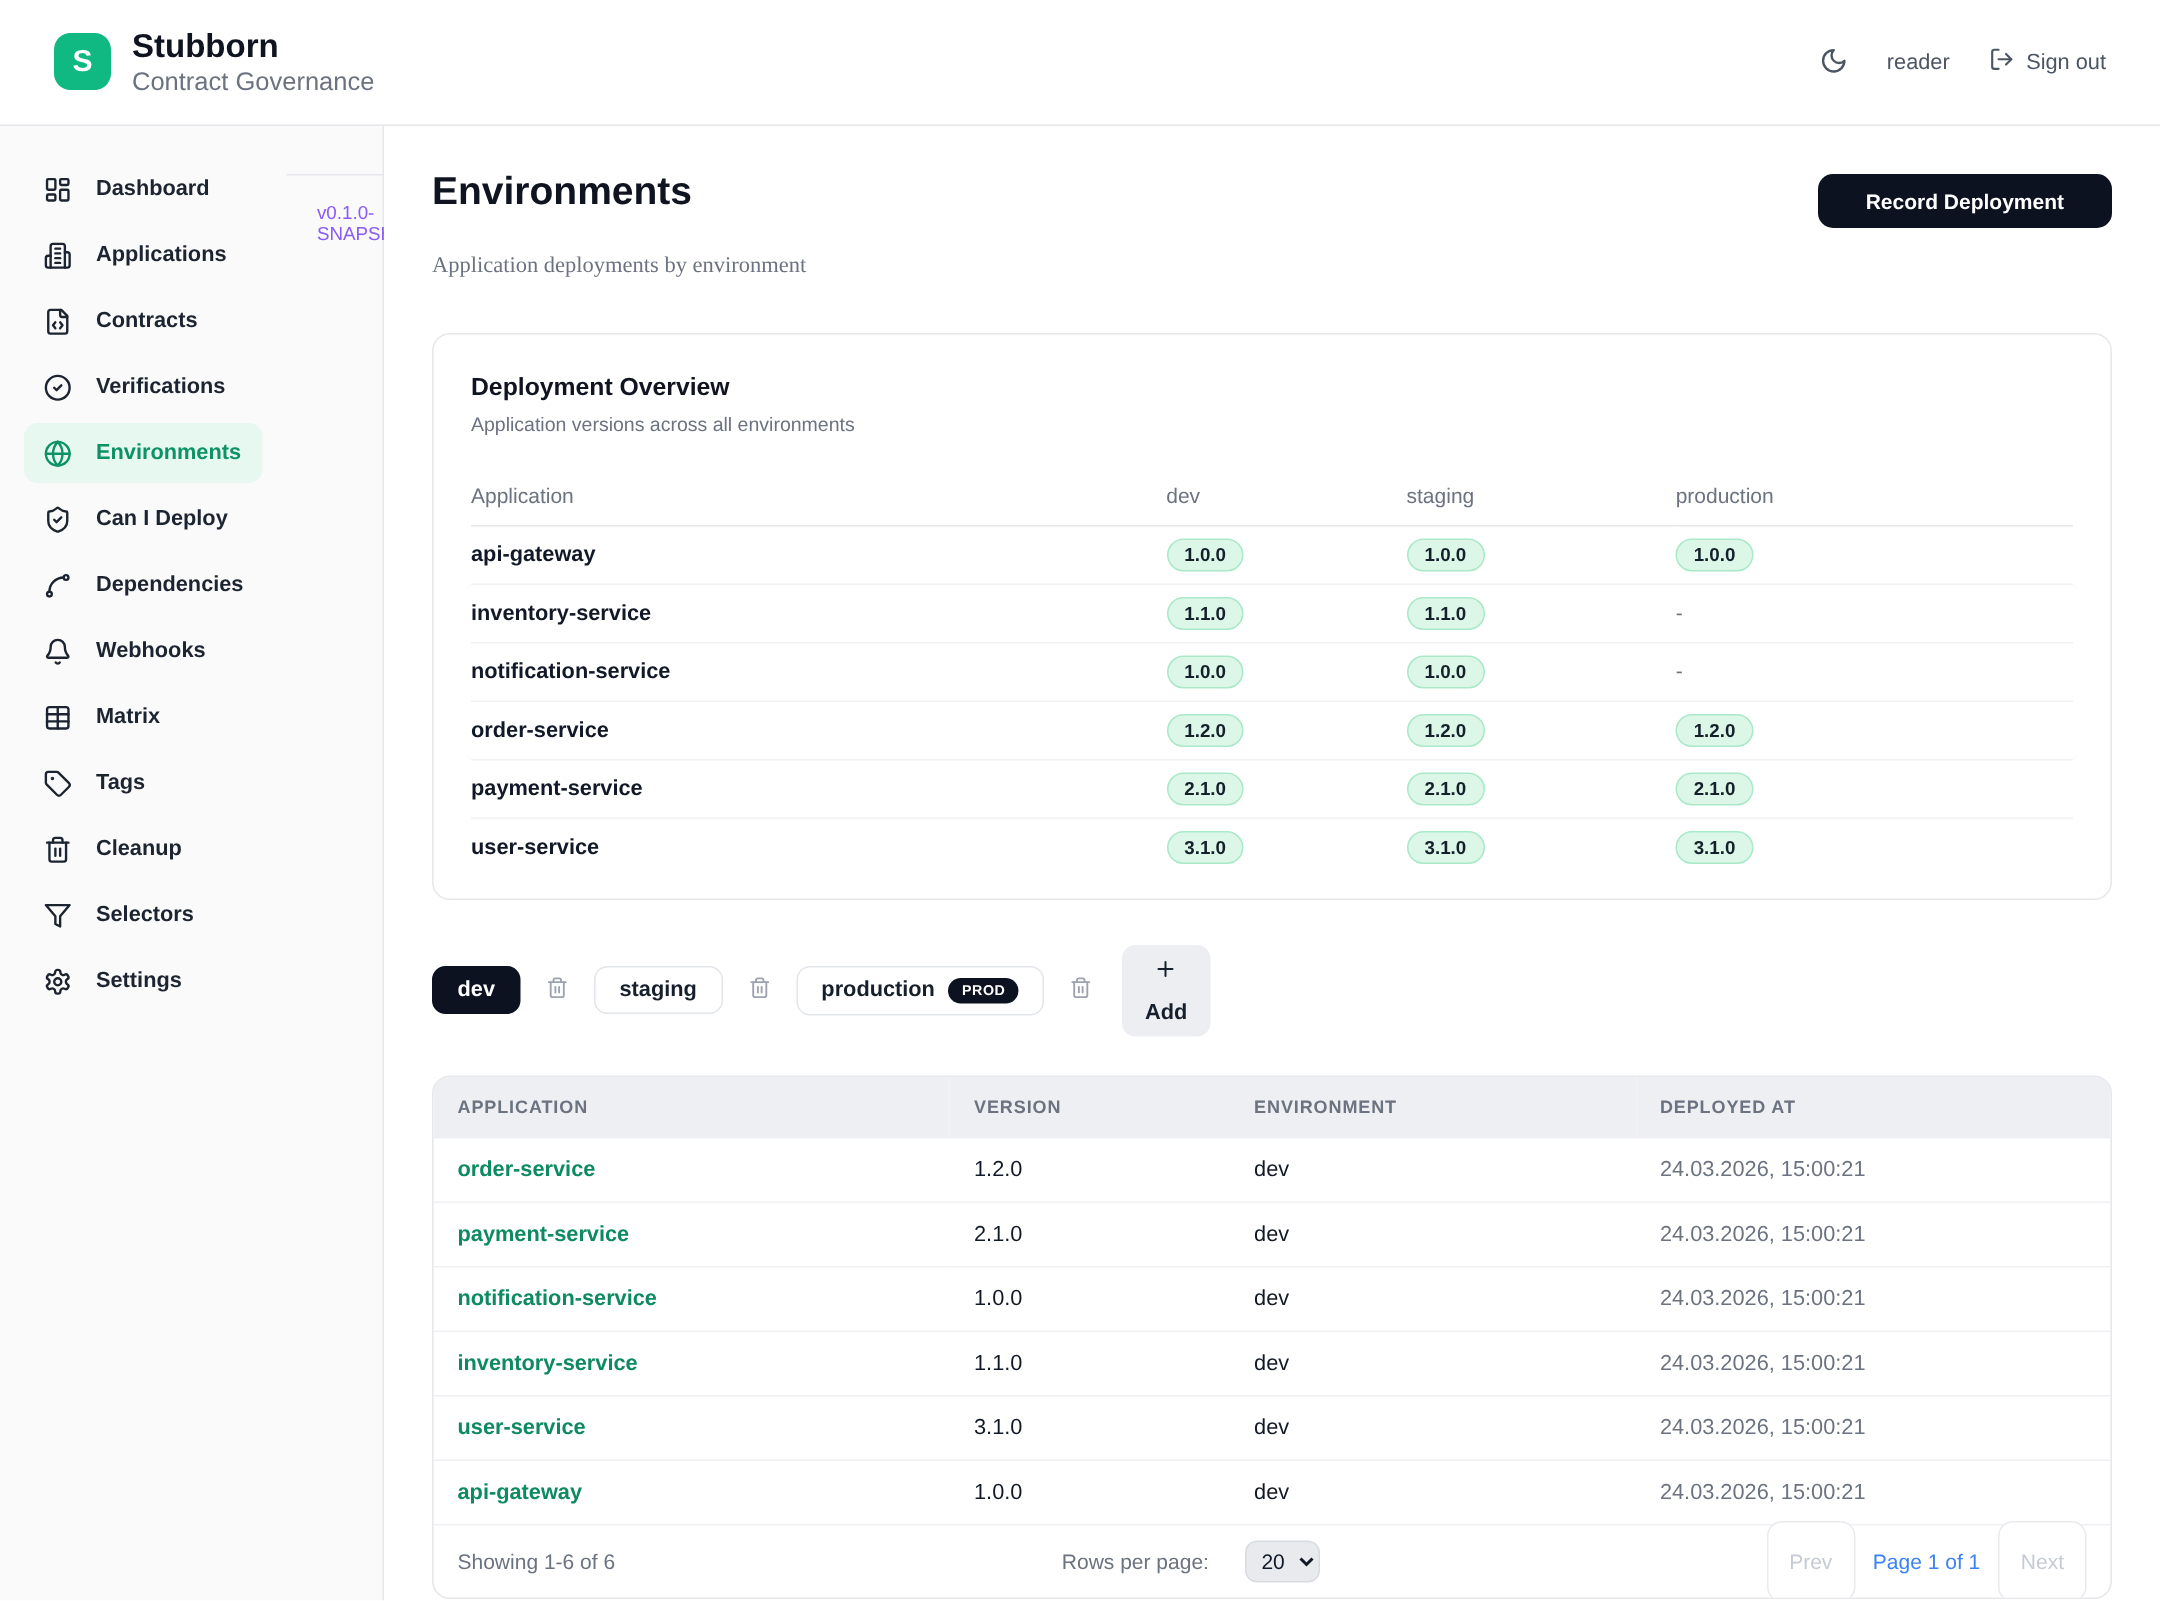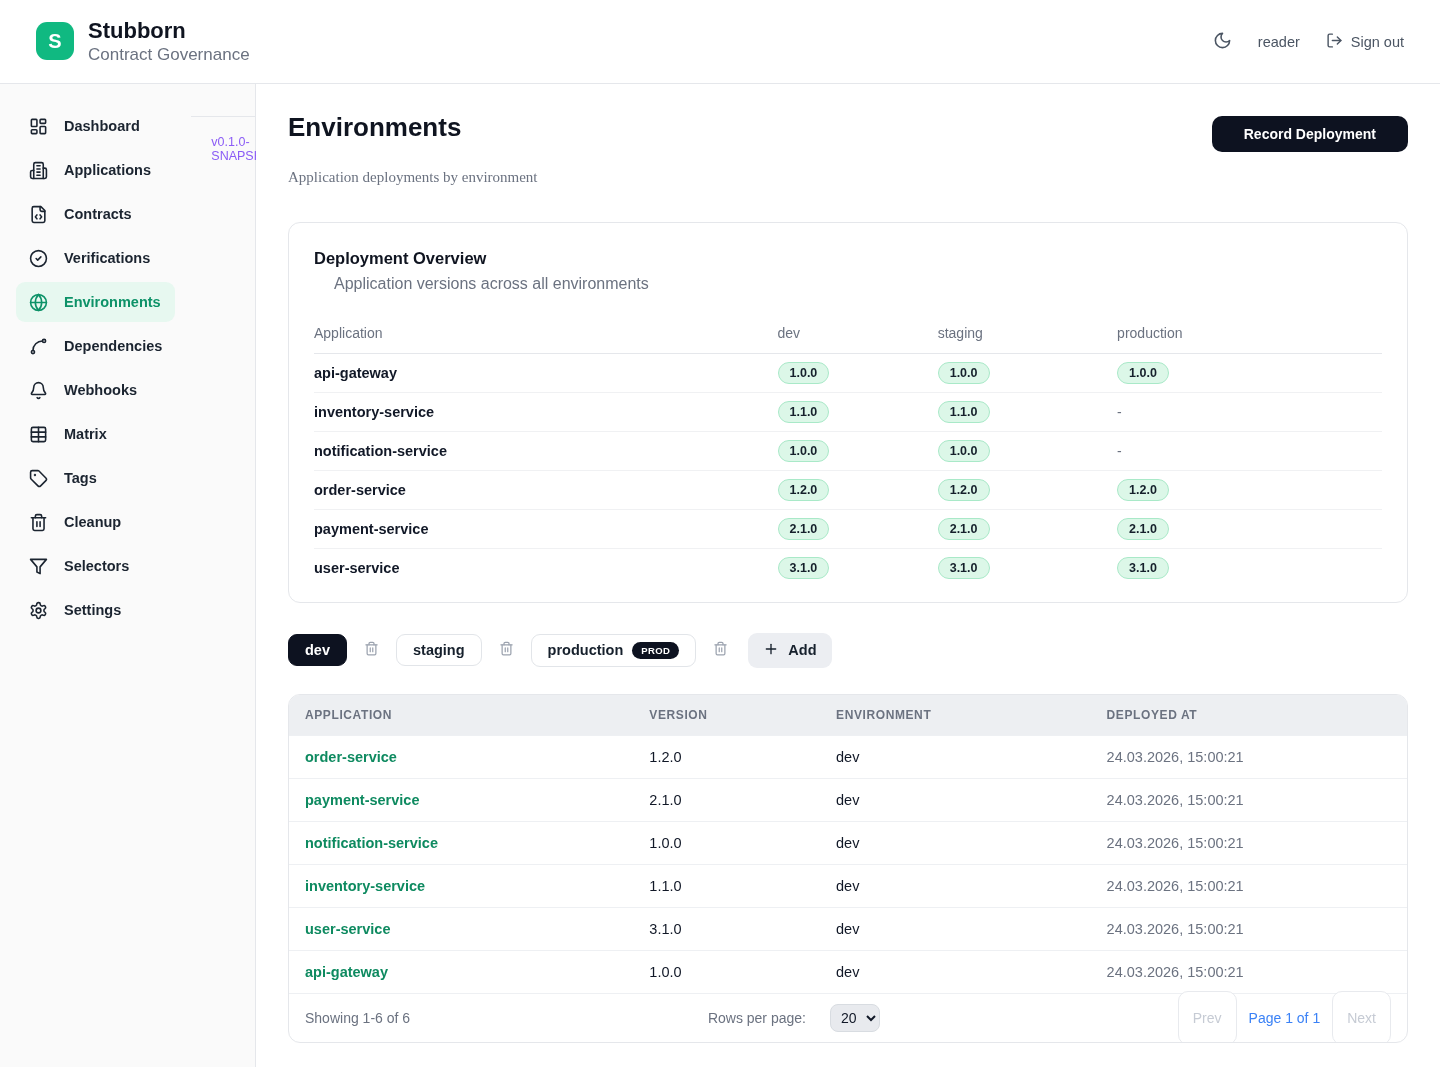--- a/index.html
+++ b/index.html
@@ -38,21 +38,21 @@
   .page-head { display:flex; justify-content:space-between; align-items:flex-start; }
   .page-title { font-size:26px; font-weight:700; color:#0f1420; }
   .page-sub { font-size:15px; color:#6b7280; margin-top:26px;font-family:Liberation Serif, serif; }
   .primary-btn { background:#0d1220; color:#fff; border:none; border-radius:10px;
     padding:10px 32px; font-size:14px; font-weight:700; cursor:pointer; font-family:Liberation Sans, sans-serif; margin-top:4px; }
 
   
   .card { border:1px solid #e5e7eb; border-radius:12px; background:#fff;
     margin-top:36px; padding:26px 25px 14px 25px; }
   .card-title { font-size:16.5px; font-weight:700; color:#0f1420; }
-  .card-sub { font-size:16px; color:#6b7280; margin-top:7px;margin-left:20px; }
+  .card-sub { font-size:13px; color:#6b7280; margin-top:7px; }
   table { border-collapse:collapse; width:100%; }
   .ov-table { margin-top:24px; }
   .ov-table th { text-align:left; font-size:14px; font-weight:400; color:#6b7280;
     padding:8px 0 12px 0; border-bottom:1px solid #e5e7eb; }
   .ov-table td { padding:8px 0; border-bottom:1px solid #f0f1f3; height:39px; }
   .ov-table tr:last-child td { border-bottom:none; }
   .ov-app { font-size:14.5px; font-weight:600; color:#111827; }
   .ver-badge { display:inline-block; background:#dcf7e8; border:1px solid #a9e9c8;
     color:#15202b; font-size:12.5px; font-weight:700; padding:3px 11px; border-radius:999px; }
   .dash { color:#6b7280; font-size:14px; }
@@ -62,21 +62,21 @@
   .env-pill { display:flex; align-items:center; background:#fff; border:1px solid #e2e5e9;
     border-radius:9px; padding:7px 16px; font-size:14.5px; font-weight:600; color:#16202c;
     cursor:pointer; font-family:inherit; }
   .env-pill.active { background:#0d1220; border-color:#0d1220; color:#fff; }
   .prod-badge { background:#0d1220; color:#fff; font-size:9.5px; font-weight:700;
     letter-spacing:.4px; padding:3px 9px; border-radius:999px; margin-left:9px; }
   .trash-btn { background:none; border:none; color:#9ca3af; cursor:pointer; padding:3px;
     display:flex; align-items:center; margin:0 3px; }
   .add-btn { display:flex; align-items:center; gap:9px; background:#eceef2; border:none;
     border-radius:9px; padding:8px 15px; font-size:14.5px; font-weight:600; color:#16202c;
-    cursor:pointer; font-family:inherit; margin-left:3px; }
+    cursor:pointer; font-family:inherit; margin-left:3px;flex-direction:column; }
 
   
   .table-card { border:1px solid #e5e7eb; border-radius:12px; margin-top:26px; overflow:hidden; background:#fff; }
   .dep-table th { background:#edeff2; text-align:left; font-size:12px; font-weight:700;
     letter-spacing:.6px; color:#6b7280; padding:13px 16px; text-transform:uppercase; }
   .dep-table td { padding:13px 16px; border-top:1px solid #eef0f3; font-size:14.5px; }
   .app-link { color:#0e8a60; font-weight:600; text-decoration:none; cursor:pointer; }
   .cell-dark { color:#111827; }
   .cell-gray { color:#6b7280; }
 
@@ -174,20 +174,29 @@
               <circle cx="12" cy="12" r="10"></circle>
               <path d="M12 2a14.5 14.5 0 0 0 0 20 14.5 14.5 0 0 0 0-20"></path>
               <path d="M2 12h20"></path>
             </svg>
           </span>
           <span>Environments</span>
         </a>
         <a class="side-item">
           <span class="si-icon">
             <svg viewBox="0 0 24 24" width="19" height="19" fill="none" stroke="currentColor" stroke-width="2" stroke-linecap="round" stroke-linejoin="round">
+              <path d="M20 13c0 5-3.5 7.5-7.66 8.95a1 1 0 0 1-.67-.01C7.5 20.5 4 18 4 13V6a1 1 0 0 1 1-1c2 0 4.5-1.2 6.24-2.72a1.17 1.17 0 0 1 1.52 0C14.51 3.81 17 5 19 5a1 1 0 0 1 1 1z"></path>
+              <path d="m9 12 2 2 4-4"></path>
+            </svg>
+          </span>
+          <span>Can I Deploy</span>
+        </a>
+        <a class="side-item">
+          <span class="si-icon">
+            <svg viewBox="0 0 24 24" width="19" height="19" fill="none" stroke="currentColor" stroke-width="2" stroke-linecap="round" stroke-linejoin="round">
               <circle cx="19" cy="5" r="2"></circle>
               <circle cx="5" cy="19" r="2"></circle>
               <path d="M5 17A12 12 0 0 1 17 5"></path>
             </svg>
           </span>
           <span>Dependencies</span>
         </a>
         <a class="side-item">
           <span class="si-icon">
             <svg viewBox="0 0 24 24" width="19" height="19" fill="none" stroke="currentColor" stroke-width="2" stroke-linecap="round" stroke-linejoin="round">

